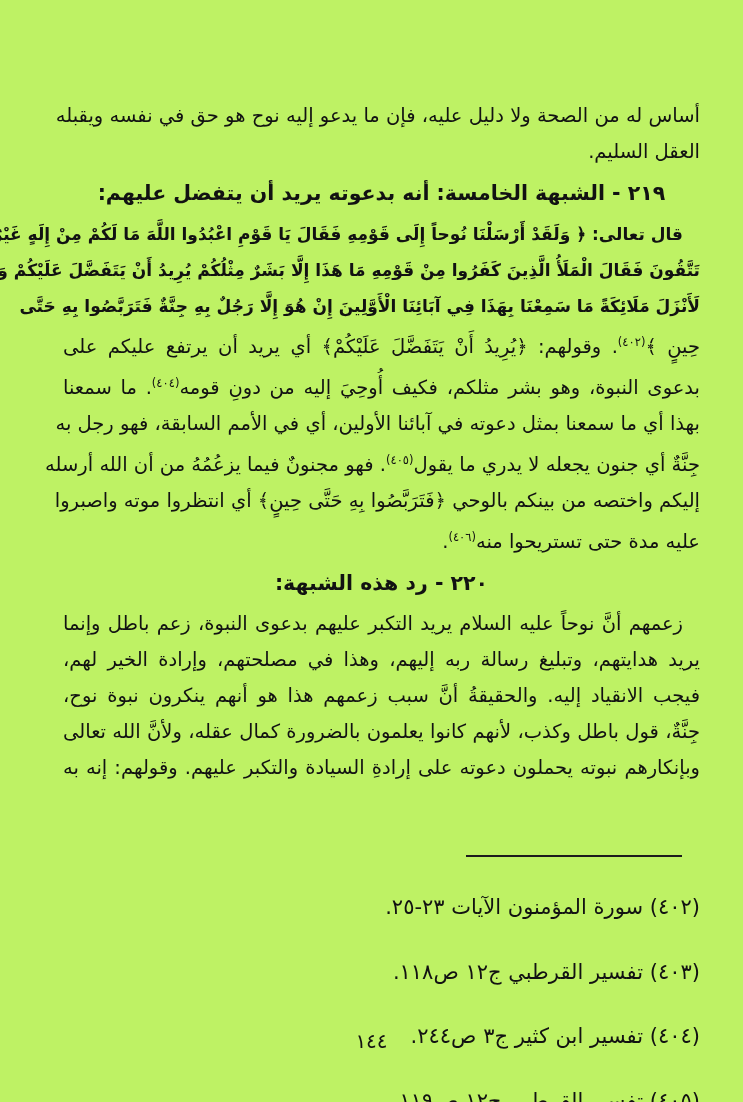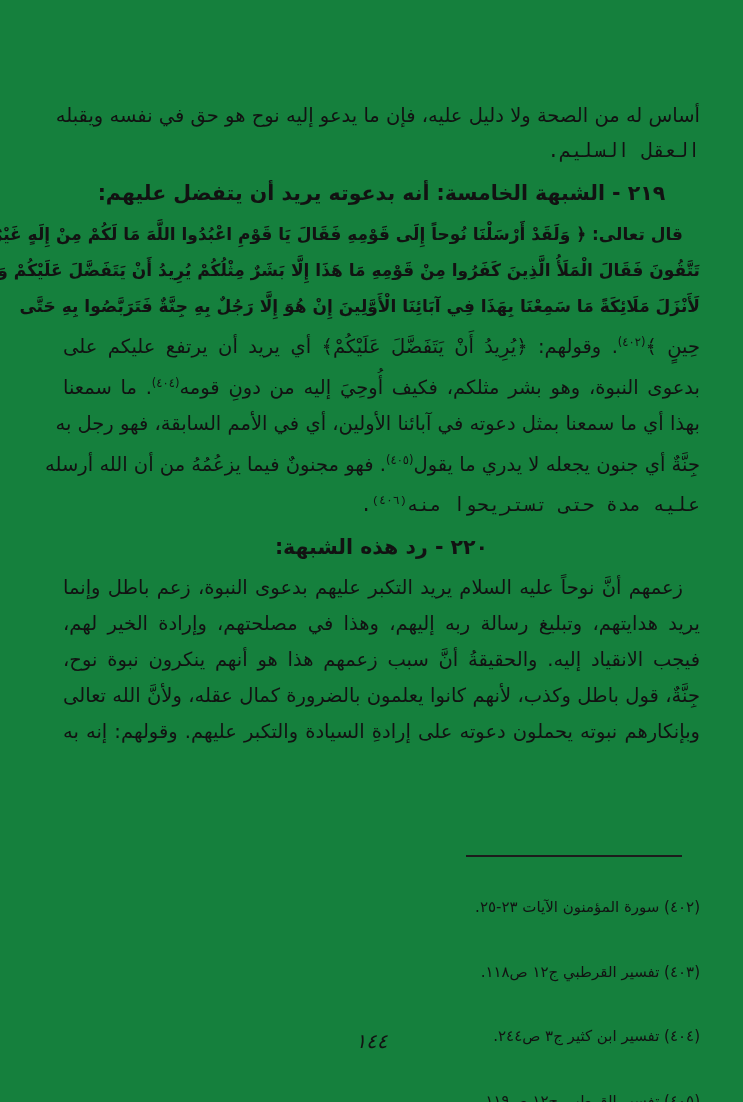--- a/index.html
+++ b/index.html
@@ -4,21 +4,21 @@
 <style>
   html, body {
     margin: 0;
     padding: 0;
     background: #ffffff;
   }
   .page {
     position: relative;
     width: 743px;
     height: 1102px;
-    background: #15803d;
+    background: #bef264;
     color: #121212;
     font-family: "DejaVu Sans", sans-serif;
     direction: rtl;
     overflow: hidden;
   }
   .text-block {
     position: absolute;
     top: 98px;
     right: 43px;
     width: 637px;
@@ -26,21 +26,20 @@
   .para { margin: 0; }
   .line {
     line-height: 36px;
     font-size: 19.5px;
     text-align: justify;
     text-align-last: justify;
     white-space: nowrap;
   }
   .line.last {
     text-align-last: right;
-    font-family: Liberation Mono, monospace;
   }
   .para.indent .line:first-child {
     padding-right: 17px;
   }
   .line.quran {
     font-size: 17px;
     font-weight: bold;
   }
   .heading {
     font-size: 20.5px;
@@ -62,35 +61,34 @@
     width: 637px;
   }
   .fn-rule {
     height: 2px;
     width: 216px;
     background: #1c1c1c;
     margin-right: 18px;
     margin-bottom: 13px;
   }
   .fn-list .line {
-    font-size: 15px;
+    font-size: 21px;
     line-height: 27.5px;
     text-align: center;
     text-align-last: right;
     margin-top: 37px;
   }
   .page-number {
     position: absolute;
     top: 1026px;
     left: 0;
     right: 0;
     text-align: center;
     font-size: 20px;
     line-height: 30px;
-    font-style: italic;
   }
 </style>
 </head>
 <body>
 
 <div class="page">
 
   <main class="text-block">
 
     <div class="para">
@@ -101,20 +99,21 @@
     <h2 class="heading">٢١٩ - الشبهة الخامسة: أنه بدعوته يريد أن يتفضل عليهم:</h2>
 
     <div class="para indent">
         <div class="line quran">قال تعالى: ﴿ وَلَقَدْ أَرْسَلْنَا نُوحاً إِلَى قَوْمِهِ فَقَالَ يَا قَوْمِ اعْبُدُوا اللَّهَ مَا لَكُمْ مِنْ إِلَهٍ غَيْرُهُ أَفَلَا</div>
         <div class="line quran">تَتَّقُونَ فَقَالَ الْمَلَأُ الَّذِينَ كَفَرُوا مِنْ قَوْمِهِ مَا هَذَا إِلَّا بَشَرٌ مِثْلُكُمْ يُرِيدُ أَنْ يَتَفَضَّلَ عَلَيْكُمْ وَلَوْ شَاءَ اللَّهُ</div>
         <div class="line quran">لَأَنْزَلَ مَلَائِكَةً مَا سَمِعْنَا بِهَذَا فِي آبَائِنَا الْأَوَّلِينَ إِنْ هُوَ إِلَّا رَجُلٌ بِهِ جِنَّةٌ فَتَرَبَّصُوا بِهِ حَتَّى</div>
         <div class="line">حِينٍ ﴾<sup class="fnm">(٤٠٢)</sup>. وقولهم: ﴿يُرِيدُ أَنْ يَتَفَضَّلَ عَلَيْكُمْ﴾ أي يريد أن يرتفع عليكم على</div>
         <div class="line">بدعوى النبوة، وهو بشر مثلكم، فكيف أُوحِيَ إليه من دونِ قومه<sup class="fnm">(٤٠٤)</sup>. ما سمعنا</div>
         <div class="line">بهذا أي ما سمعنا بمثل دعوته في آبائنا الأولين، أي في الأمم السابقة، فهو رجل به</div>
         <div class="line">جِنَّةٌ أي جنون يجعله لا يدري ما يقول<sup class="fnm">(٤٠٥)</sup>. فهو مجنونٌ فيما يزعُمُهُ من أن الله أرسله</div>
+        <div class="line">إليكم واختصه من بينكم بالوحي ﴿فَتَرَبَّصُوا بِهِ حَتَّى حِينٍ﴾ أي انتظروا موته واصبروا</div>
         <div class="line last">عليه مدة حتى تستريحوا منه<sup class="fnm">(٤٠٦)</sup>.</div>
       </div>
 
     <h2 class="heading">٢٢٠ - رد هذه الشبهة:</h2>
 
     <div class="para indent">
         <div class="line">زعمهم أنَّ نوحاً عليه السلام يريد التكبر عليهم بدعوى النبوة، زعم باطل وإنما</div>
         <div class="line">يريد هدايتهم، وتبليغ رسالة ربه إليهم، وهذا في مصلحتهم، وإرادة الخير لهم،</div>
         <div class="line">فيجب الانقياد إليه. والحقيقةُ أنَّ سبب زعمهم هذا هو أنهم ينكرون نبوة نوح،</div>
         <div class="line">جِنَّةٌ، قول باطل وكذب، لأنهم كانوا يعلمون بالضرورة كمال عقله، ولأنَّ الله تعالى</div>

